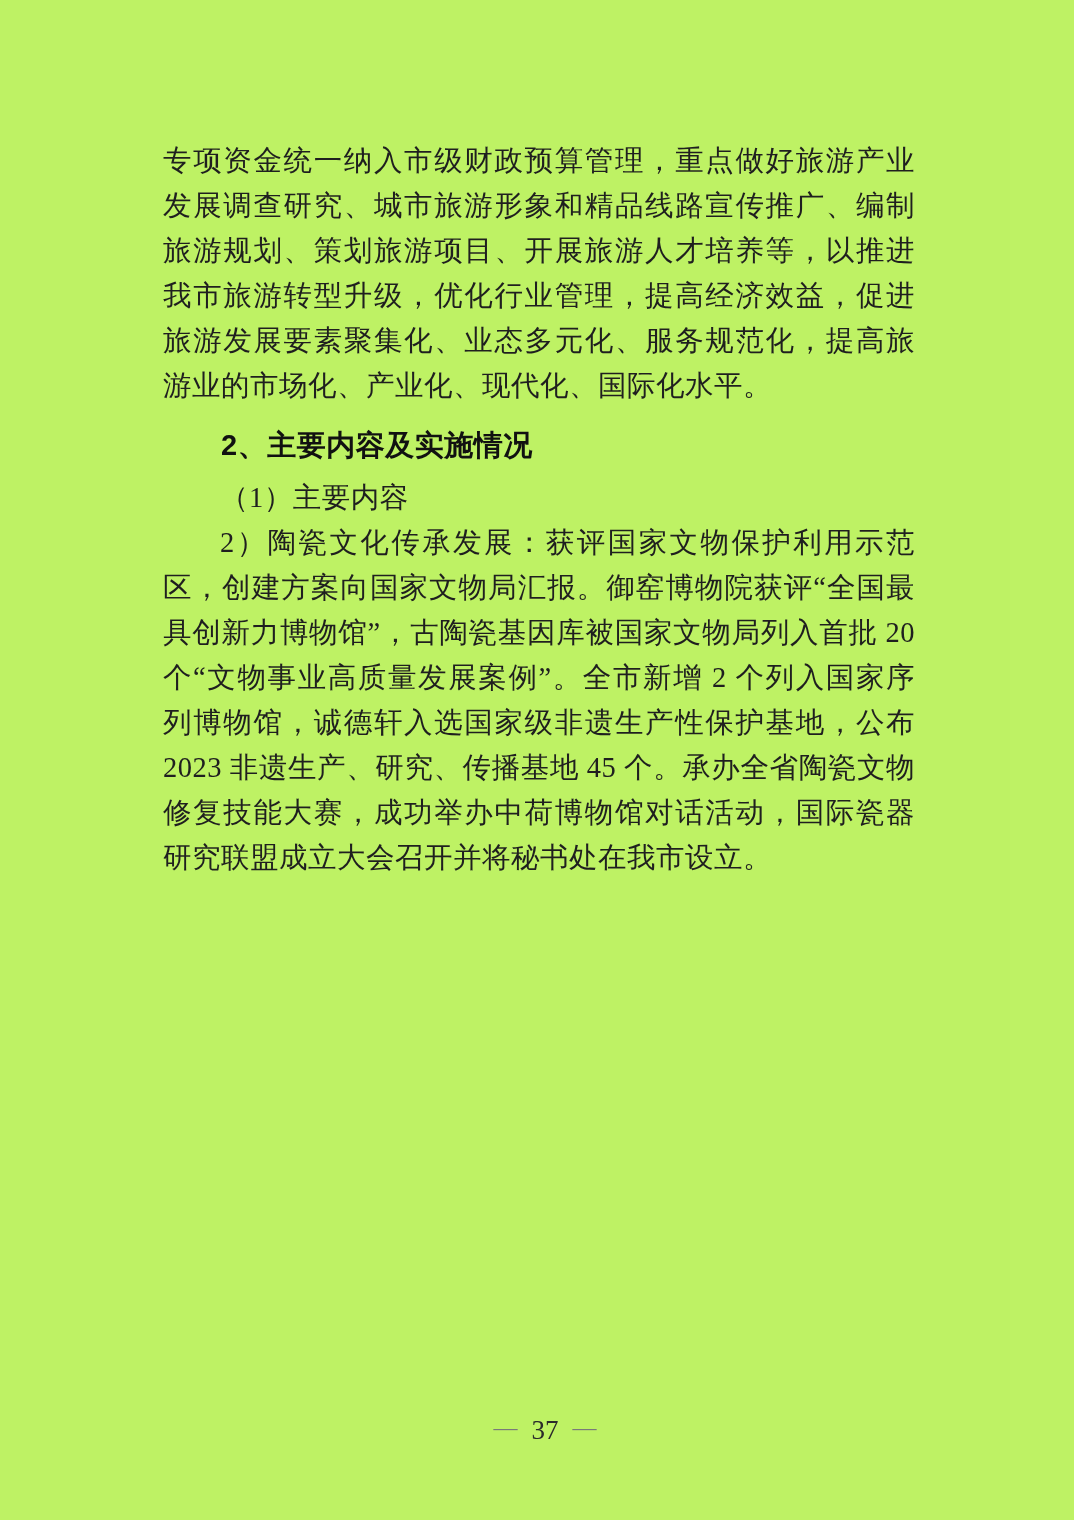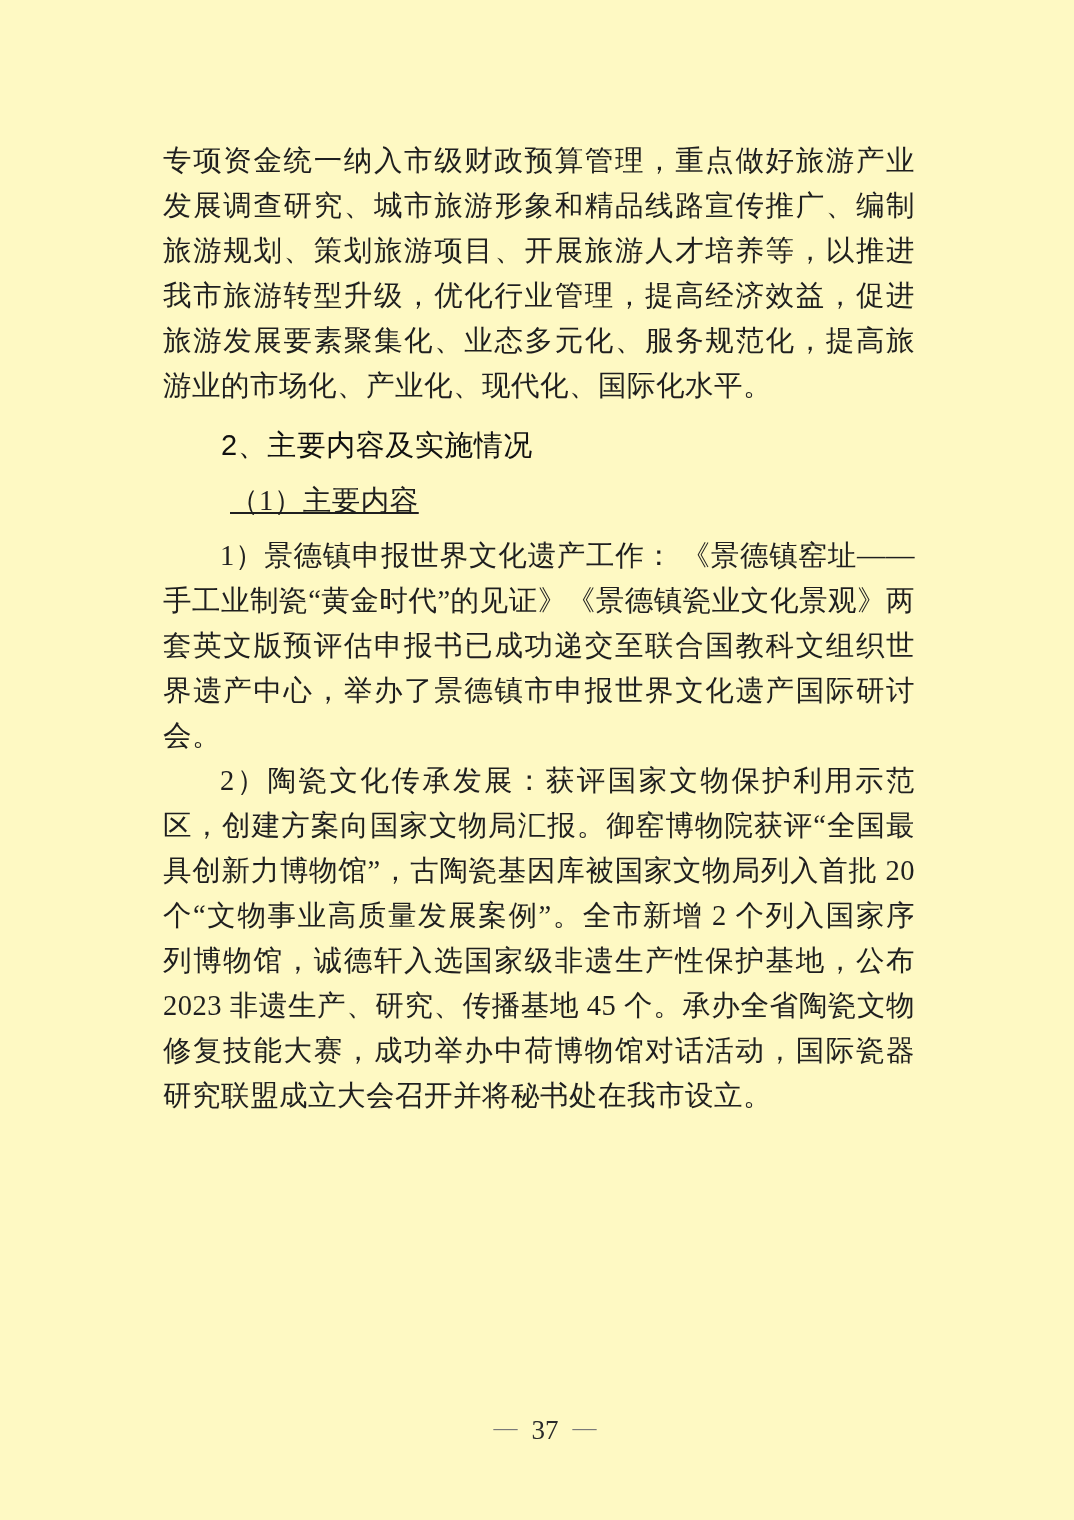--- a/index.html
+++ b/index.html
@@ -4,21 +4,21 @@
 <style>
   html, body {
     margin: 0;
     padding: 0;
     background: #ffffff;
   }
   .page {
     position: relative;
     width: 1074px;
     height: 1520px;
-    background: #fef9c3;
+    background: #bef264;
     overflow: hidden;
     font-family: "Liberation Serif", "DejaVu Serif", serif;
   }
   .content {
     position: absolute;
     left: 163px;
     top: 138px;
     width: 752px;
     font-size: 28.5px;
     line-height: 45px;
@@ -29,29 +29,28 @@
   .para {
     margin: 0;
     text-indent: 2em;
   }
   .para.no-indent {
     text-indent: 0;
   }
   .heading {
     margin: 15px 0 7px 0;
     text-indent: 2em;
-    font-weight: normal;
+    font-weight: bold;
     color: #111111;
     font-family: "Liberation Sans", "DejaVu Sans", sans-serif;
     font-size: 29px;
   }
   .subheading {
-    margin: 10px;
+    margin: 0;
     text-indent: 2em;
-    text-decoration: underline;
   }
   .footer {
     position: absolute;
     left: 8px;
     top: 1406px;
     width: 100%;
     text-align: center;
     font-size: 27px;
     line-height: 48px;
     color: #333333;
@@ -69,21 +68,20 @@
   }
 </style>
 </head>
 <body>
 
 <div class="page">
   <div class="content">
     <p class="para no-indent">专项资金统一纳入市级财政预算管理，重点做好旅游产业发展调查研究、城市旅游形象和精品线路宣传推广、编制旅游规划、策划旅游项目、开展旅游人才培养等，以推进我市旅游转型升级，优化行业管理，提高经济效益，促进旅游发展要素聚集化、业态多元化、服务规范化，提高旅游业的市场化、产业化、现代化、国际化水平。</p>
     <p class="heading">2、主要内容及实施情况</p>
     <p class="subheading">（1）主要内容</p>
-    <p class="para">1）景德镇申报世界文化遗产工作： 《景德镇窑址——手工业制瓷“黄金时代”的见证》《景德镇瓷业文化景观》两套英文版预评估申报书已成功递交至联合国教科文组织世界遗产中心，举办了景德镇市申报世界文化遗产国际研讨会。</p>
     <p class="para">2）陶瓷文化传承发展：获评国家文物保护利用示范区，创建方案向国家文物局汇报。御窑博物院获评“全国最具创新力博物馆”，古陶瓷基因库被国家文物局列入首批 20 个“文物事业高质量发展案例”。全市新增 2 个列入国家序列博物馆，诚德轩入选国家级非遗生产性保护基地，公布 2023 非遗生产、研究、传播基地 45 个。承办全省陶瓷文物修复技能大赛，成功举办中荷博物馆对话活动，国际瓷器研究联盟成立大会召开并将秘书处在我市设立。</p>
 
   </div>
 
   <div class="footer">
     <span class="dash">—</span><span class="num">37</span><span class="dash">—</span>
   </div>
 </div>
 
 </body></html>

